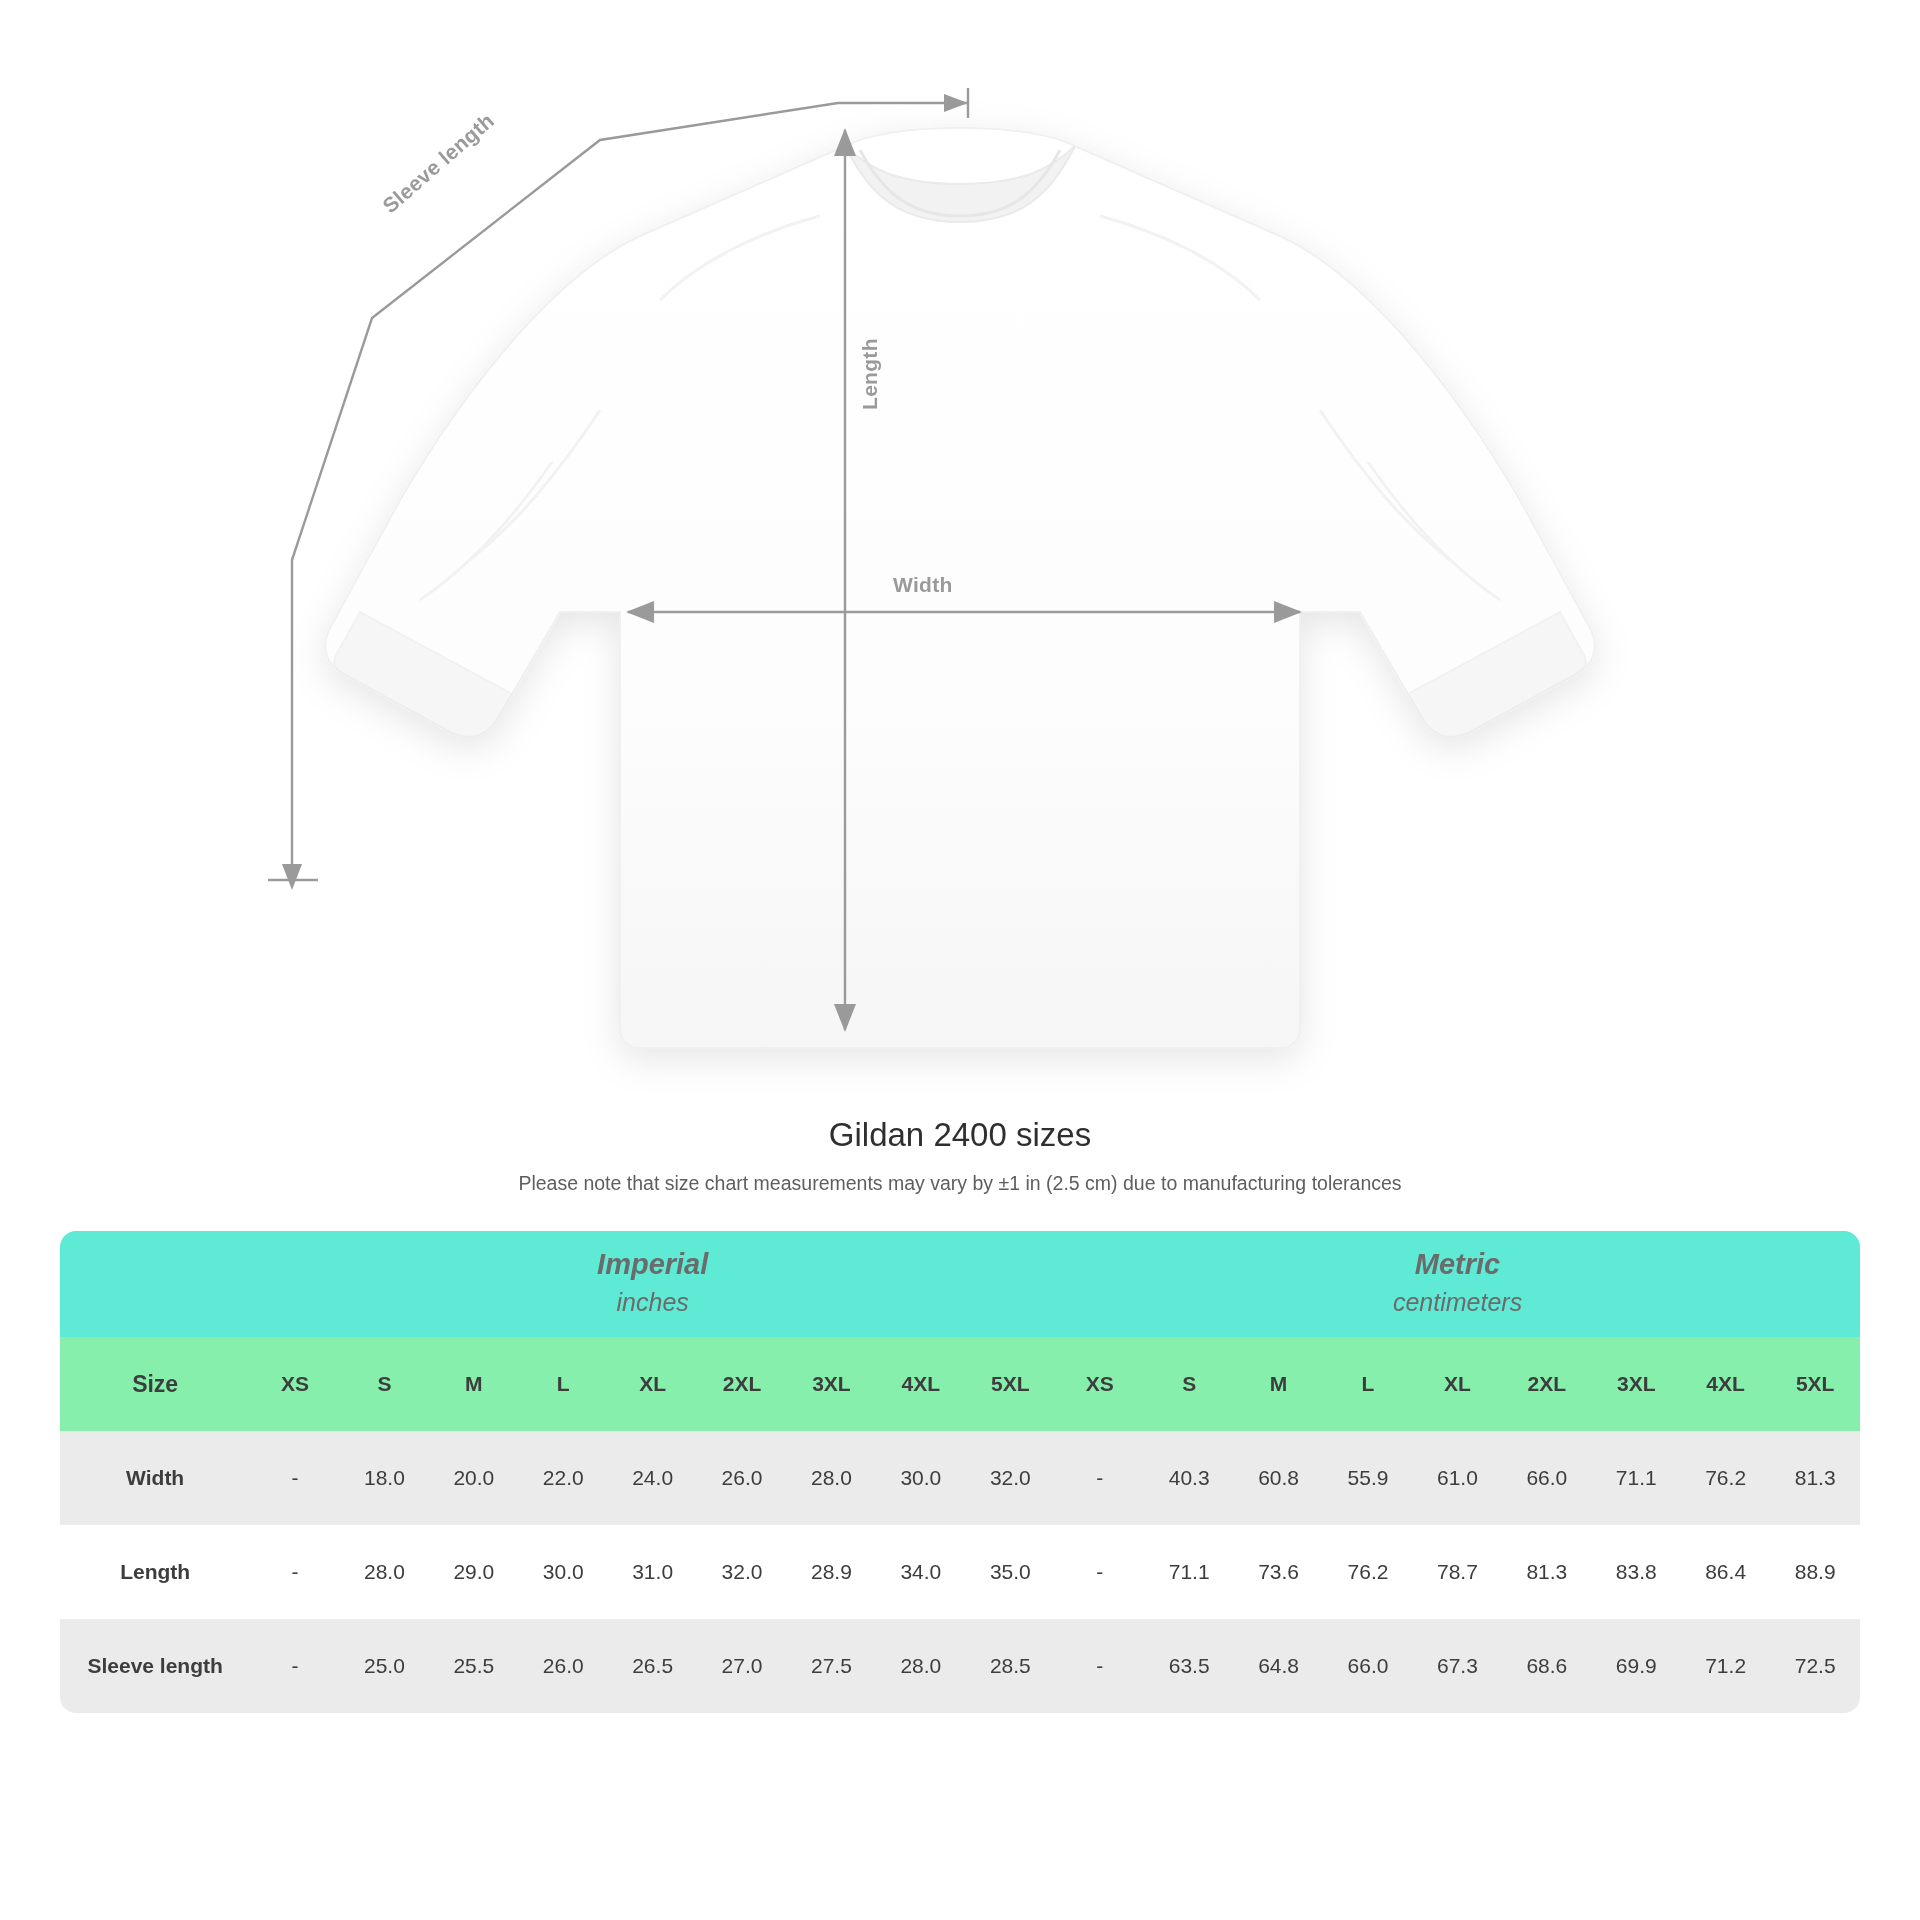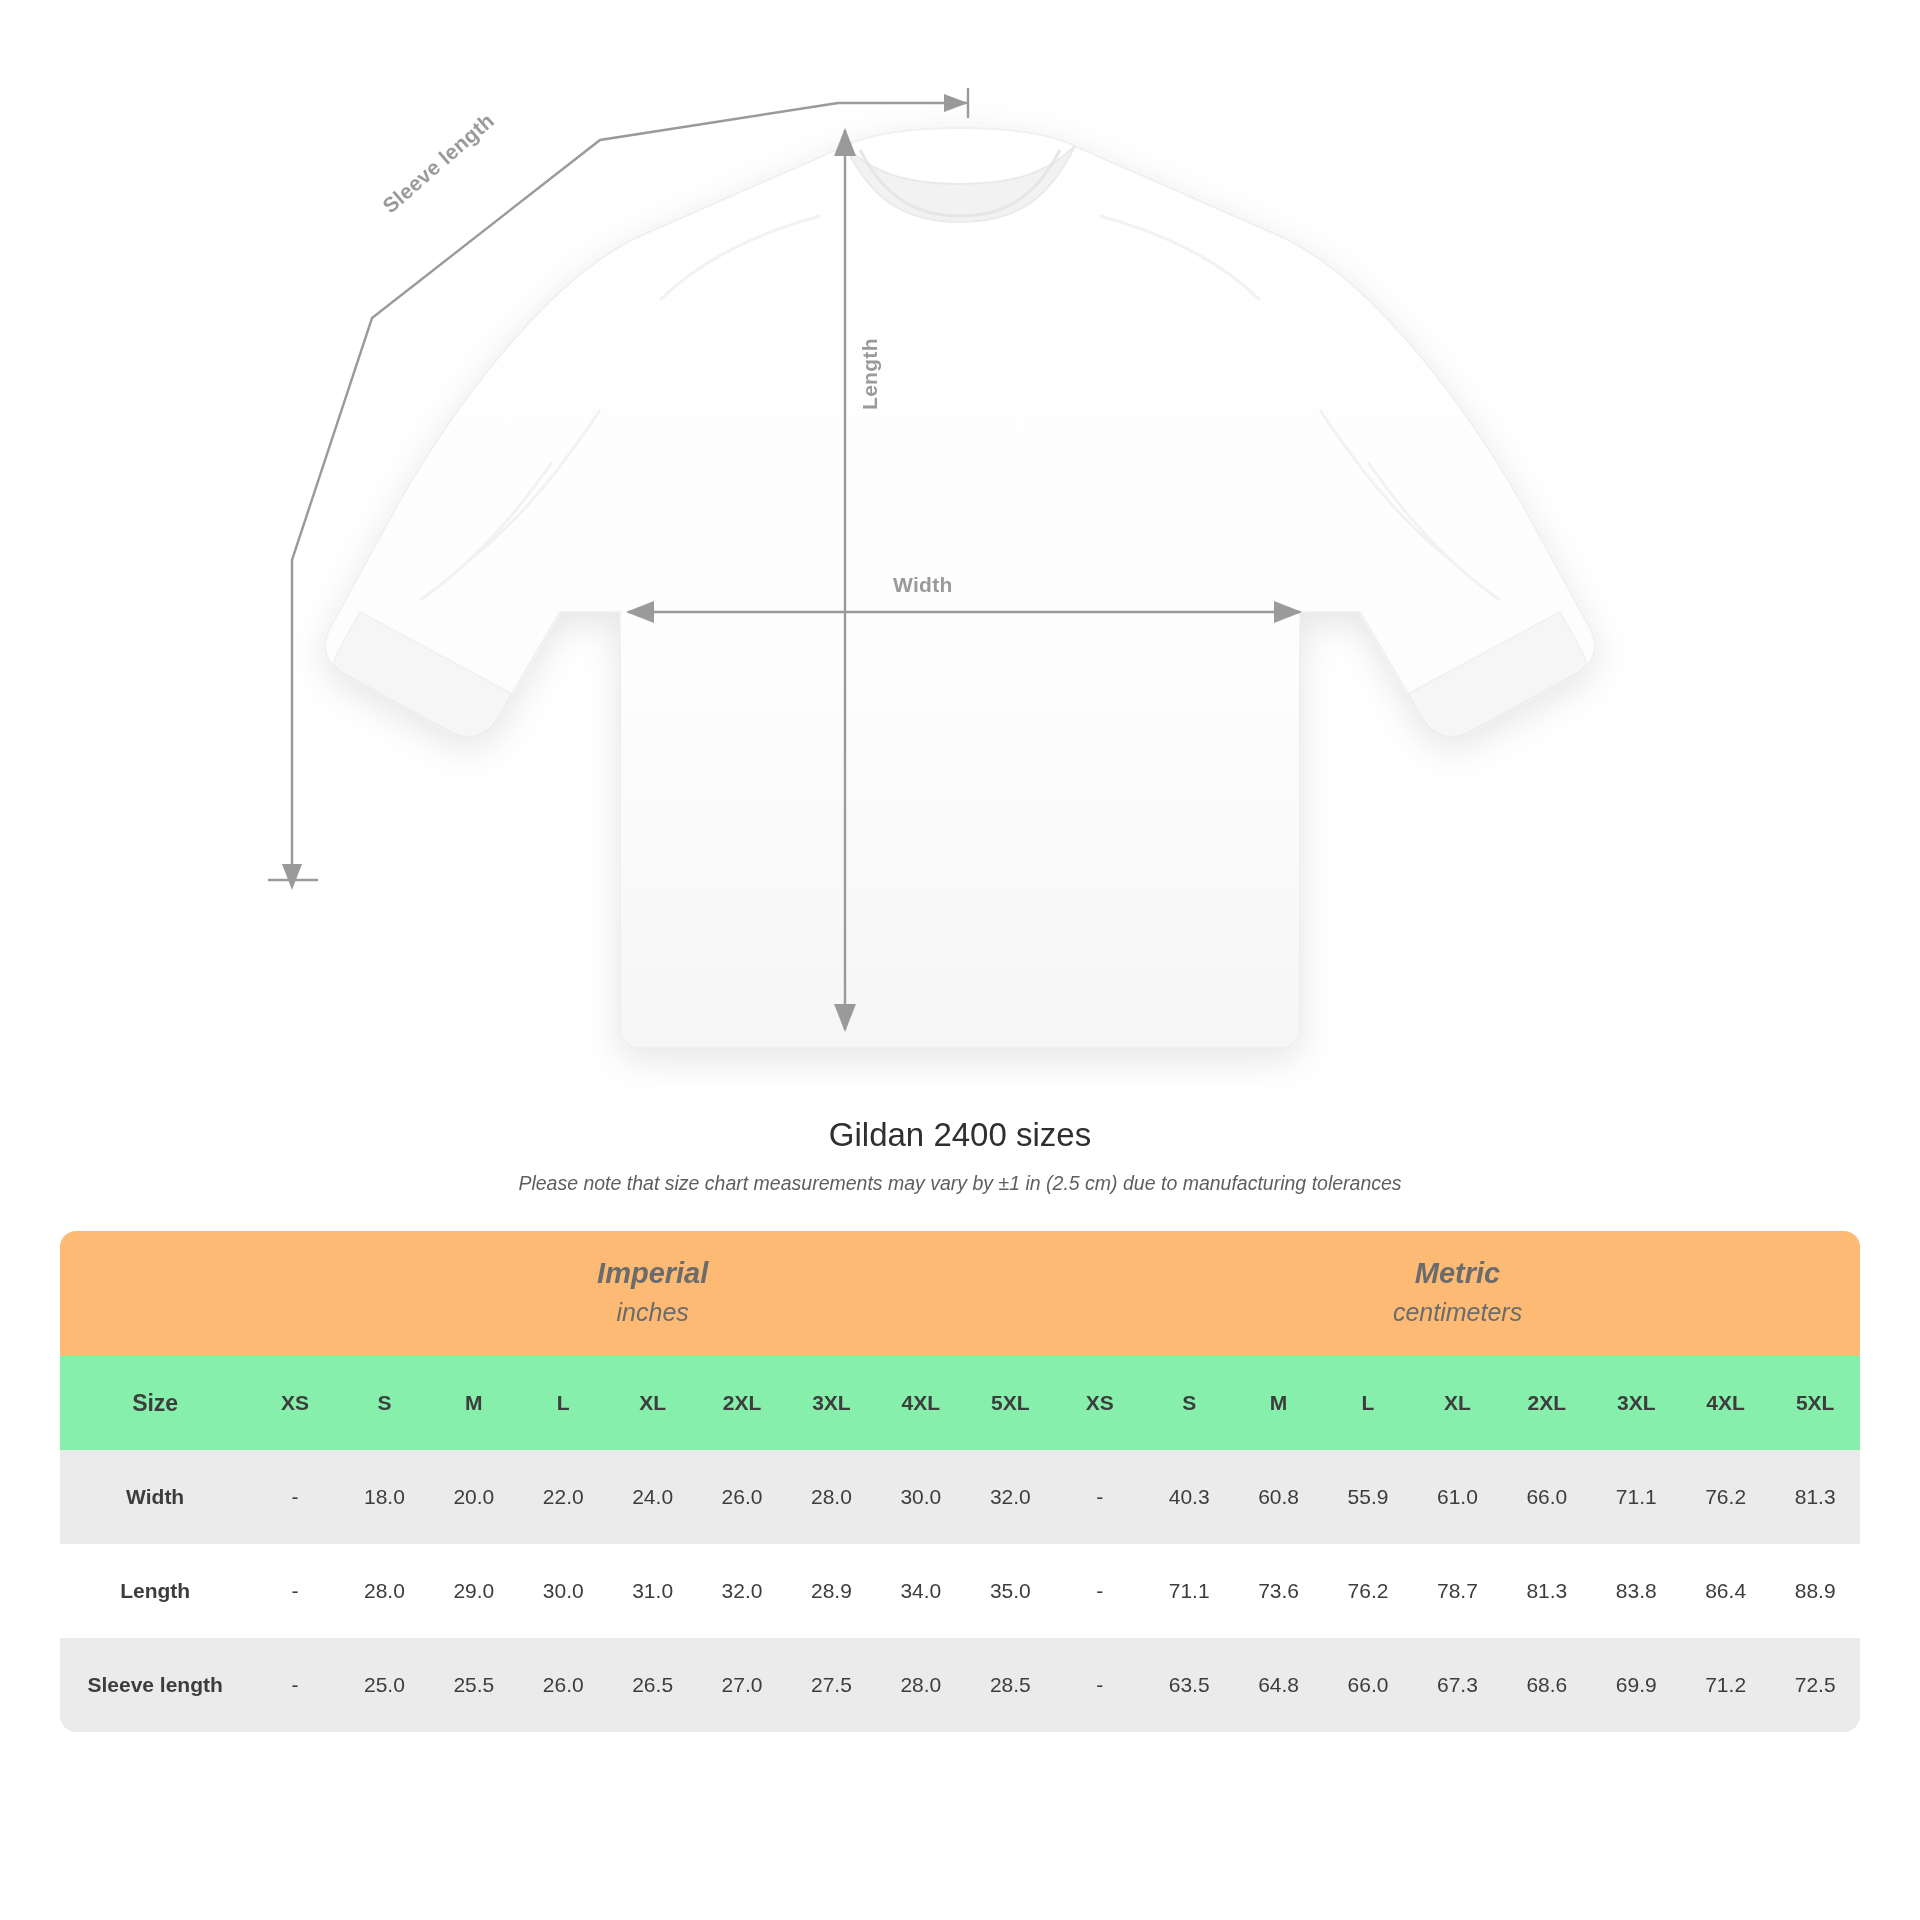--- a/index.html
+++ b/index.html
@@ -62,21 +62,20 @@
     margin-top: 6px;
   }
   .chart-title {
     font-size: 33px;
     font-weight: normal;
     color: #2f2f2f;
     margin: 0 0 18px 0;
   }
   .chart-note {
     font-size: 19.5px;
-    font-style: italic;
     color: #5e5e5e;
     margin: 0;
   }
 
   
   .table-wrap {
     margin: 36px 60px 0 60px;
     border-radius: 16px;
     overflow: hidden;
   }
@@ -87,22 +86,22 @@
   }
   table.size-table td, table.size-table th {
     text-align: center;
     vertical-align: middle;
     font-size: 21px;
     color: #3d3d3d;
     border: none;
   }
   
   .unit-row td {
-    background: #fdba74;
-    height: 125px;
+    background: #5eead4;
+    height: 106px;
     padding: 0;
   }
   .unit-name {
     font-size: 29px;
     font-style: italic;
     font-weight: bold;
     color: #6b6b6b;
     line-height: 1.25;
   }
   .unit-sub {

